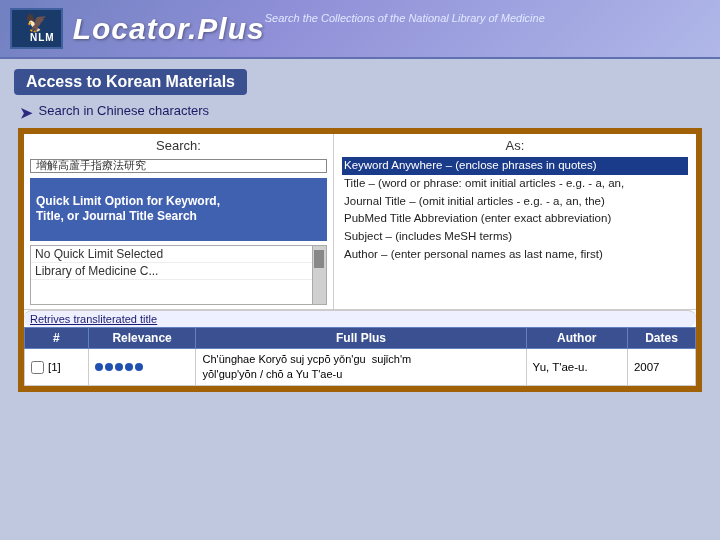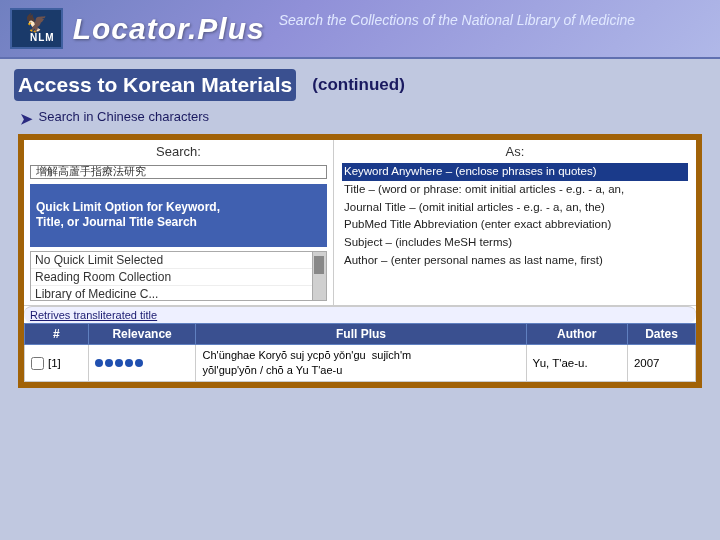--- a/index.html
+++ b/index.html
@@ -49,45 +49,44 @@
     .locator-plus-title {
       font-size: 30px;
       font-weight: bold;
       color: white;
       text-shadow: 1px 1px 3px rgba(0,0,0,0.4);
       font-style: italic;
       letter-spacing: 1px;
       line-height: 1.1;
     }
     .locator-subtitle {
-      font-size: 14px;
+      font-size: 11px;
       color: #e0e8ff;
       font-style: italic;
-      margin-left: 14px;
     }
 
     
     .page-content {
       background: #c0c8e0;
       padding: 10px 14px;
     }
 
     
     .section-title-row {
       display: flex;
       align-items: center;
       gap: 16px;
       margin-bottom: 8px;
     }
     .section-title {
       background: #3a5090;
       color: white;
-      font-size: 21px;
-      font-weight: bold;
-      padding: 4px 4px;
+      font-size: 16px;
+      font-weight: bold;
+      padding: 4px 12px;
       border-radius: 4px;
     }
     .section-continued {
       font-size: 17px;
       color: #1a1a60;
       font-weight: bold;
     }
 
     
     .bullet-row {
@@ -157,21 +156,21 @@
       font-size: 12px;
       font-weight: bold;
       padding: 16px 6px;
       line-height: 1.3;
       margin-bottom: 4px;
     }
 
     
     .scroll-list {
       border: 1px solid #aaa;
-      height: 50px;
+      height: 60px;
       overflow: hidden;
       background: white;
       position: relative;
     }
     .scroll-list-item {
       padding: 1px 4px;
       font-size: 12px;
       color: #333;
       border-bottom: 1px solid #eee;
     }
@@ -271,40 +270,38 @@
   <div class="logo-title-block">
     <span class="locator-plus-title">Locator.Plus</span>
     <span class="locator-subtitle">Search the Collections of the National Library of Medicine</span>
   </div>
 </div>
 
 <div class="page-content">
 
   <div class="section-title-row">
     <span class="section-title">Access to Korean Materials</span>
-    <span class="section-continued">(continued)</span>
   </div>
 
   <div class="bullet-row">
     <span class="bullet-arrow">➤</span>
     <span class="bullet-text">Search in Chinese characters</span>
   </div>
 
   <div class="search-interface">
     <div class="search-cols">
 
       <div class="search-col-left">
         <div class="col-label">Search:</div>
         <input class="search-input-box" type="text" value="增解高蘆手指療法研究" style="">
         <div class="quick-limit-box">
           Quick Limit Option for Keyword,<br>Title, or Journal Title Search
         </div>
         <div class="scroll-list">
           <div class="scroll-list-item">No Quick Limit Selected</div>
-          <div class="scroll-list-item">Reading Room Collection</div>
           <div class="scroll-list-item">Library of Medicine C...</div>
           <div class="scroll-handle">
             <div class="scroll-thumb"></div>
           </div>
         </div>
       </div>
 
       <div class="search-col-right">
         <div class="col-label">As:</div>
         <div class="as-options">

